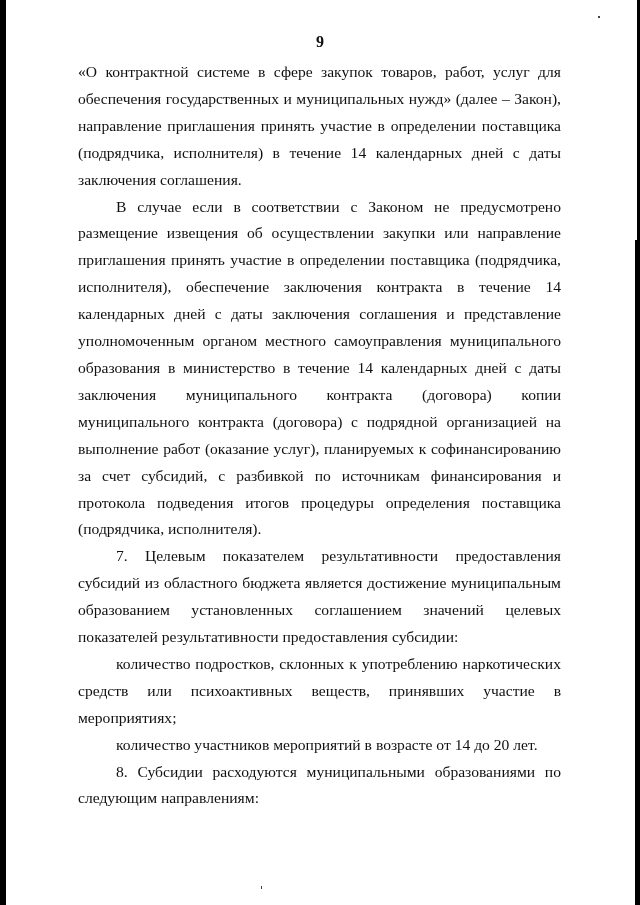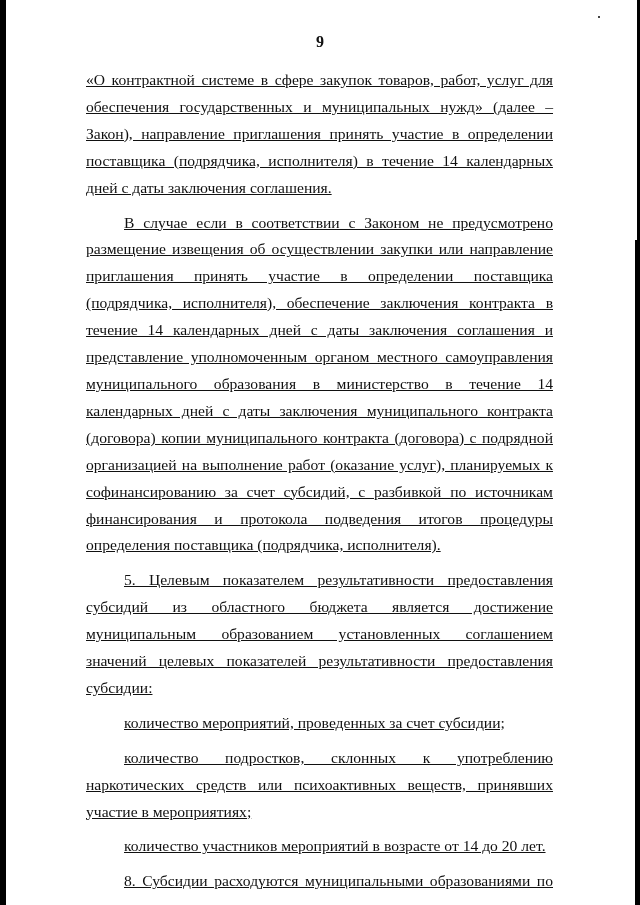--- a/index.html
+++ b/index.html
@@ -45,23 +45,22 @@
     .content {
       position: absolute;
       left: 78px;
       top: 59px;
       width: 483px;
       font-size: 15.6px;
       line-height: 26.9px;
       text-align: justify;
     }
     .content p {
-      margin: 8px;
+      margin: 0;
       text-align: justify;
-      text-decoration: underline;
     }
     .indent {
       text-indent: 38px;
     }
     .dot {
       position: absolute;
       width: 2px; height: 2px;
       background: #444;
     }
   </style>
@@ -73,18 +72,17 @@
 <div class="edge-right-bottom"></div>
 
 <div class="dot" style="left:598px; top:16px;"></div>
 <div class="dot" style="left:261px; top:886px; width:1px; height:3px;"></div>
 
 <div class="page-number">9</div>
 
 <div class="content">
   <p>«О контрактной системе в сфере закупок товаров, работ, услуг для обеспечения государственных и муниципальных нужд» (далее – Закон), направление приглашения принять участие в определении поставщика (подрядчика, исполнителя) в течение 14 календарных дней с даты заключения соглашения.</p>
   <p class="indent">В случае если в соответствии с Законом не предусмотрено размещение извещения об осуществлении закупки или направление приглашения принять участие в определении поставщика (подрядчика, исполнителя), обеспечение заключения контракта в течение 14 календарных дней с даты заключения соглашения и представление уполномоченным органом местного самоуправления муниципального образования в министерство в течение 14 календарных дней с даты заключения муниципального контракта (договора) копии муниципального контракта (договора) с подрядной организацией на выполнение работ (оказание услуг), планируемых к софинансированию за счет субсидий, с разбивкой по источникам финансирования и протокола подведения итогов процедуры определения поставщика (подрядчика, исполнителя).</p>
-  <p class="indent">5. Целевым показателем результативности предоставления субсидий из областного бюджета является достижение муниципальным образованием установленных соглашением значений целевых показателей результативности предоставления субсидии:</p>
-  <p class="indent">количество мероприятий, проведенных за счет субсидии;</p>
+  <p class="indent">7. Целевым показателем результативности предоставления субсидий из областного бюджета является достижение муниципальным образованием установленных соглашением значений целевых показателей результативности предоставления субсидии:</p>
   <p class="indent">количество подростков, склонных к употреблению наркотических средств или психоактивных веществ, принявших участие в мероприятиях;</p>
   <p class="indent">количество участников мероприятий в возрасте от 14 до 20 лет.</p>
   <p class="indent">8. Субсидии расходуются муниципальными образованиями по следующим направлениям:</p>
 </div>
 
 </body></html>

